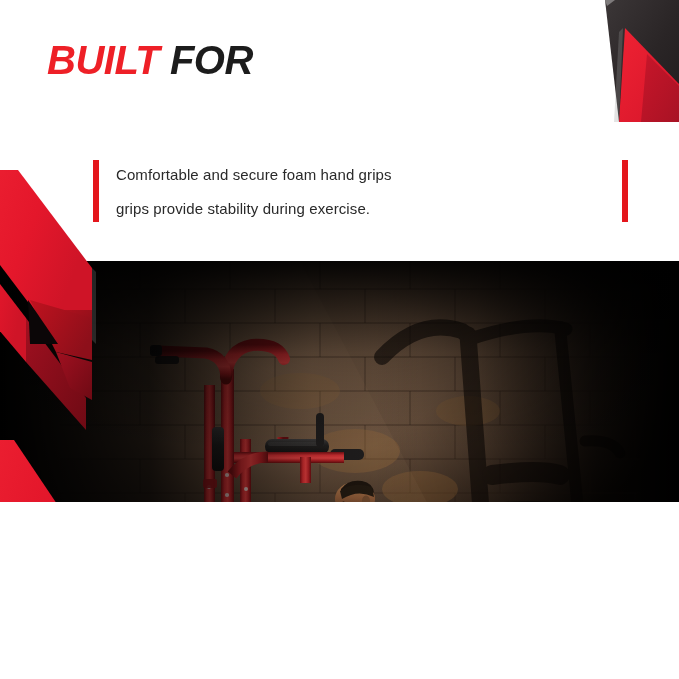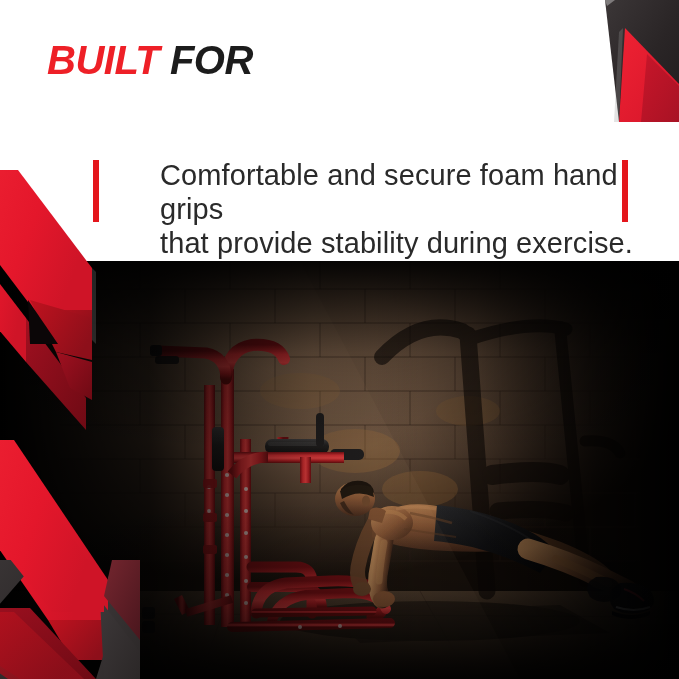--- a/index.html
+++ b/index.html
@@ -5,21 +5,21 @@
 <style>
   html,body{margin:0;padding:0;}
   body{
     width:679px;height:679px;
     background:#ffffff;
     font-family:"Liberation Sans", sans-serif;
     overflow:hidden;
   }
   #banner{
     position:relative;
-    width:679px;height:679px;
+    width:679px;height:502px;
     background:#ffffff;
     overflow:hidden;
   }
 
   
   #text-panel{
     position:absolute;
     left:0;top:0;
     width:679px;height:261px;
     background:#ffffff;
@@ -51,26 +51,25 @@
     width:6px;height:62px;
     background:#e4161c;
     top:2px;
   }
   #sub-bar-left{ left:0px; }
   #sub-bar-right{ left:529px; }
   #subhead{
     position:absolute;
     left:23px; top:0px;
     width:490px;
-    font-size:29px;
+    font-size:15px;
     line-height:34px;
     font-weight:400;
     color:#2a2a2a;
     letter-spacing:0.1px;
-    margin-left:44px;
   }
   #subhead .sub-line{ display:block; }
 
   
   #corner-tr{
     position:absolute;
     right:0; top:0;
     width:120px;height:122px;
     z-index:7;
     pointer-events:none;
@@ -421,21 +420,21 @@
         <span class="hl-red">BUILT</span>
         <span class="hl-dark">FOR</span>
       </span>
     </div>
 
     <div id="subhead-wrap">
       <div class="sub-bar" id="sub-bar-left"></div>
       <div class="sub-bar" id="sub-bar-right"></div>
       <div id="subhead">
         <span class="sub-line">Comfortable and secure foam hand grips</span>
-        <span class="sub-line">that provide stability during exercise.</span>
+        <span class="sub-line">grips provide stability during exercise.</span>
       </div>
     </div>
   </div>
 
   <svg id="corner-tr" viewBox="0 0 120 122" xmlns="http://www.w3.org/2000/svg">
     <defs>
       <linearGradient id="trBlack" x1="0" y1="0" x2="1" y2="1">
         <stop offset="0%" stop-color="#3b3637"></stop>
         <stop offset="55%" stop-color="#2a2526"></stop>
         <stop offset="100%" stop-color="#201c1d"></stop>

